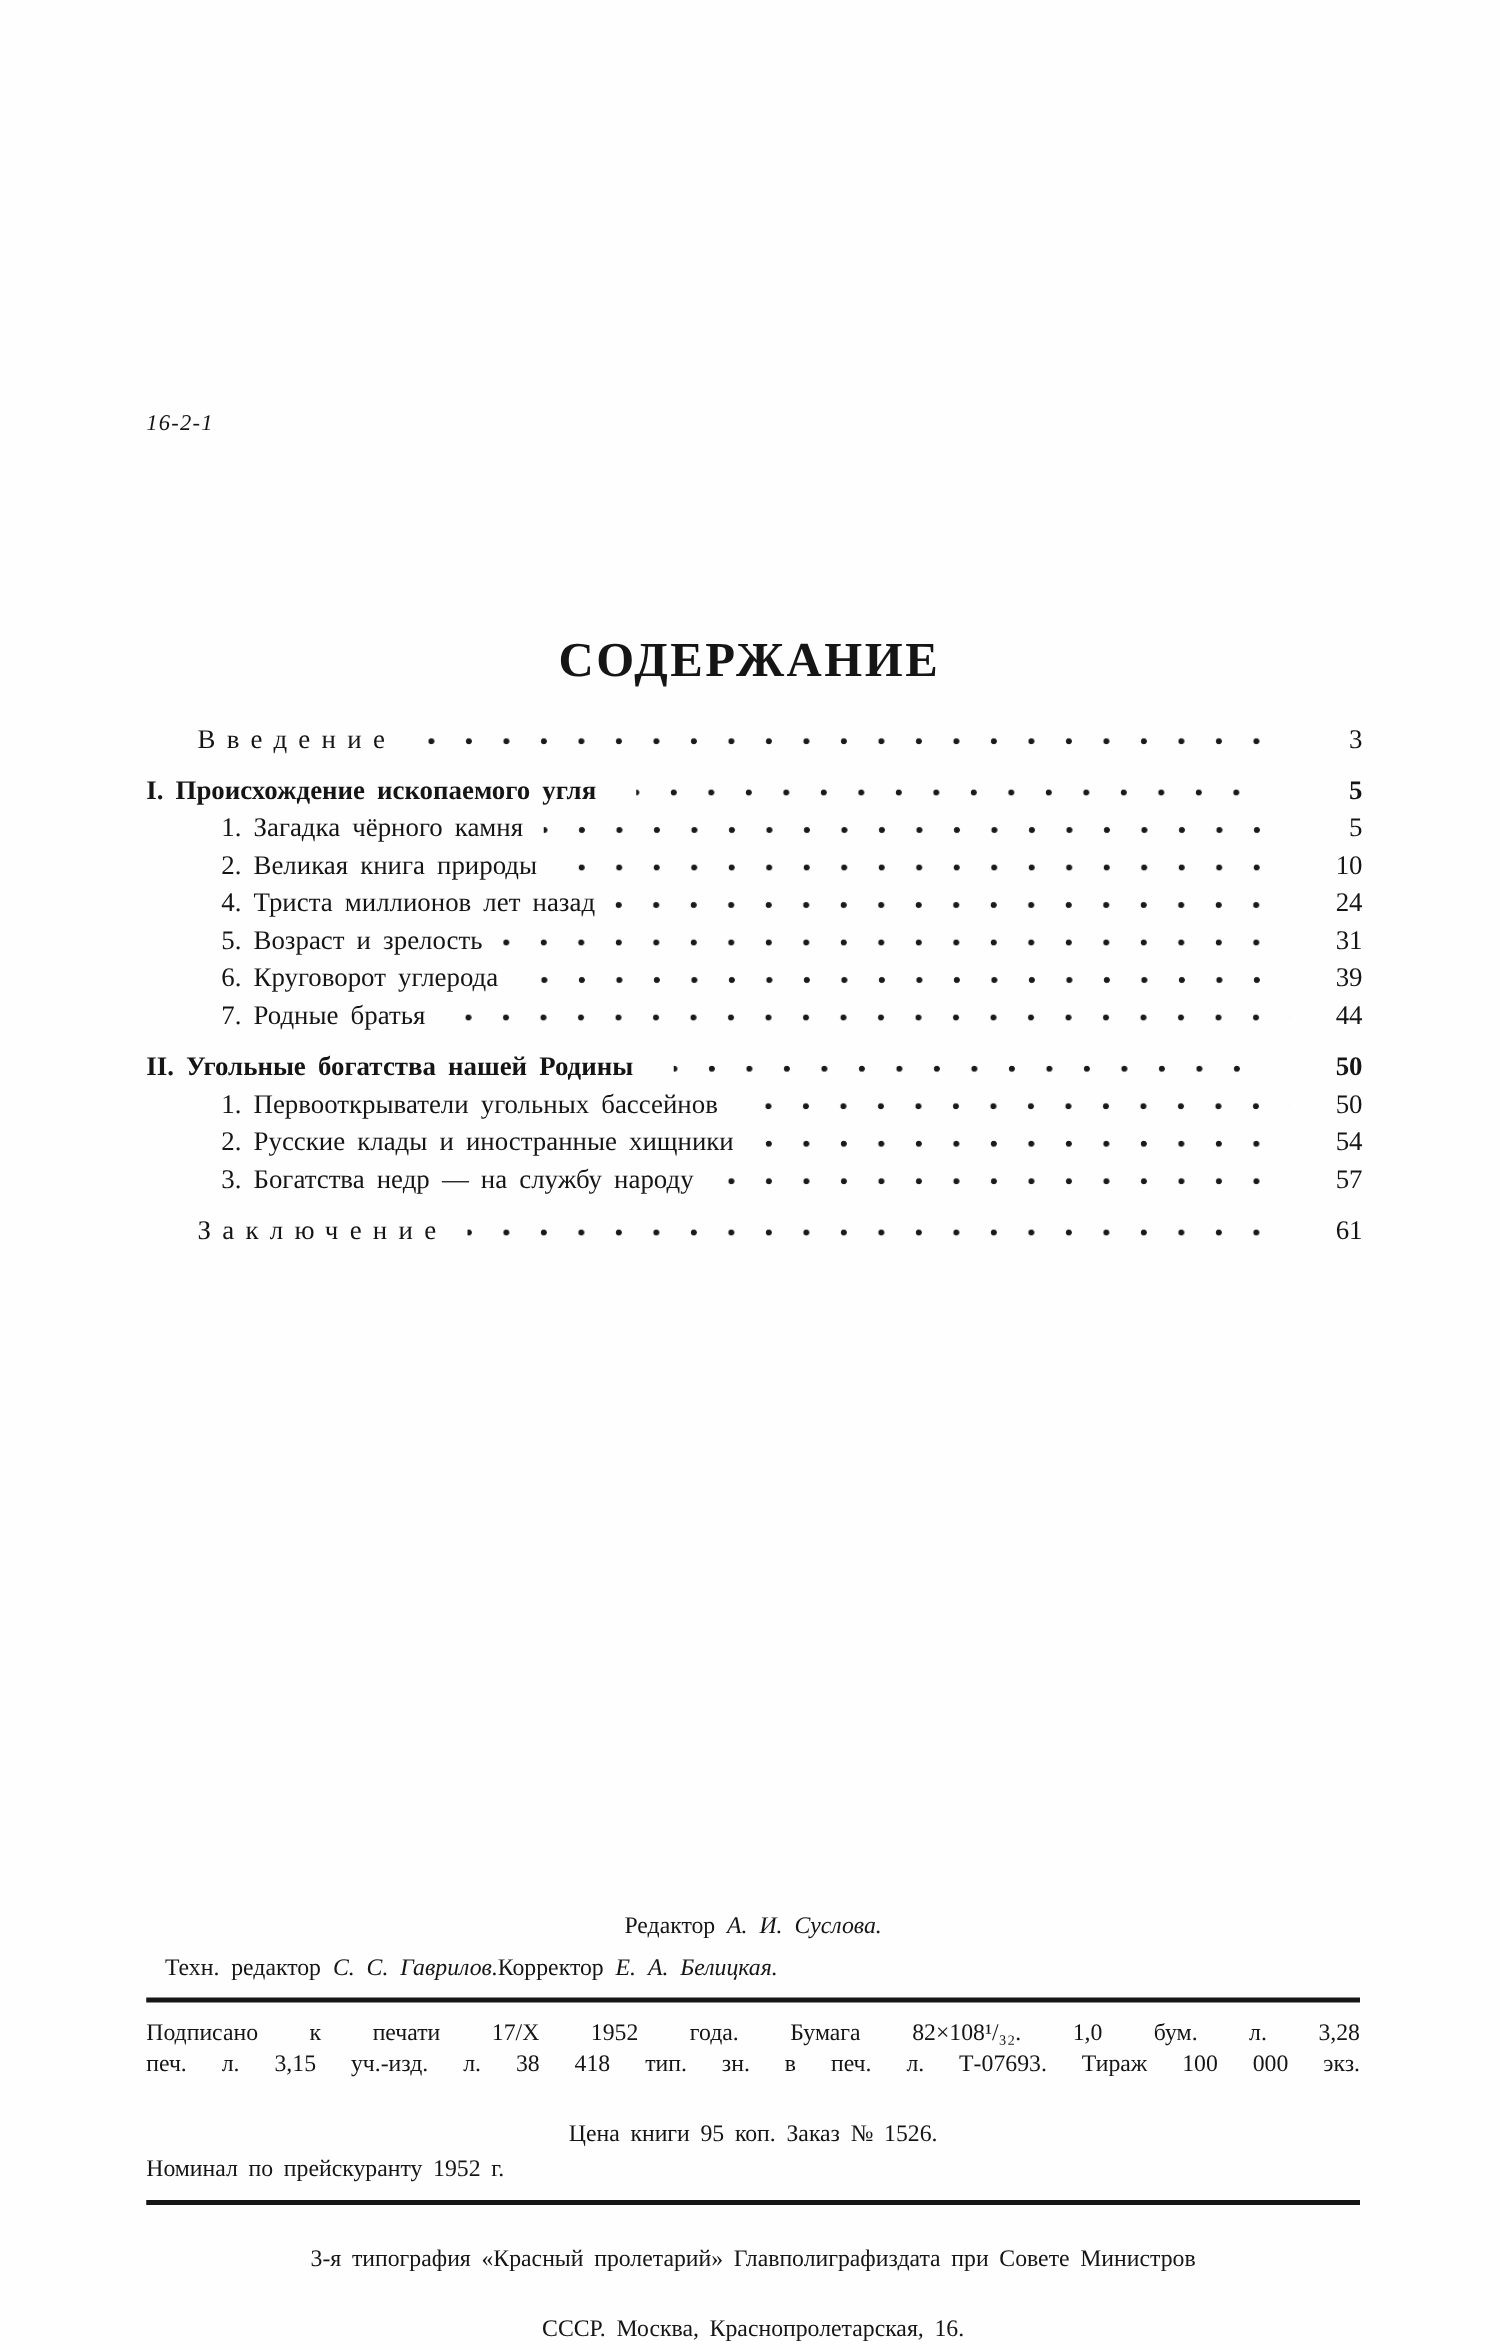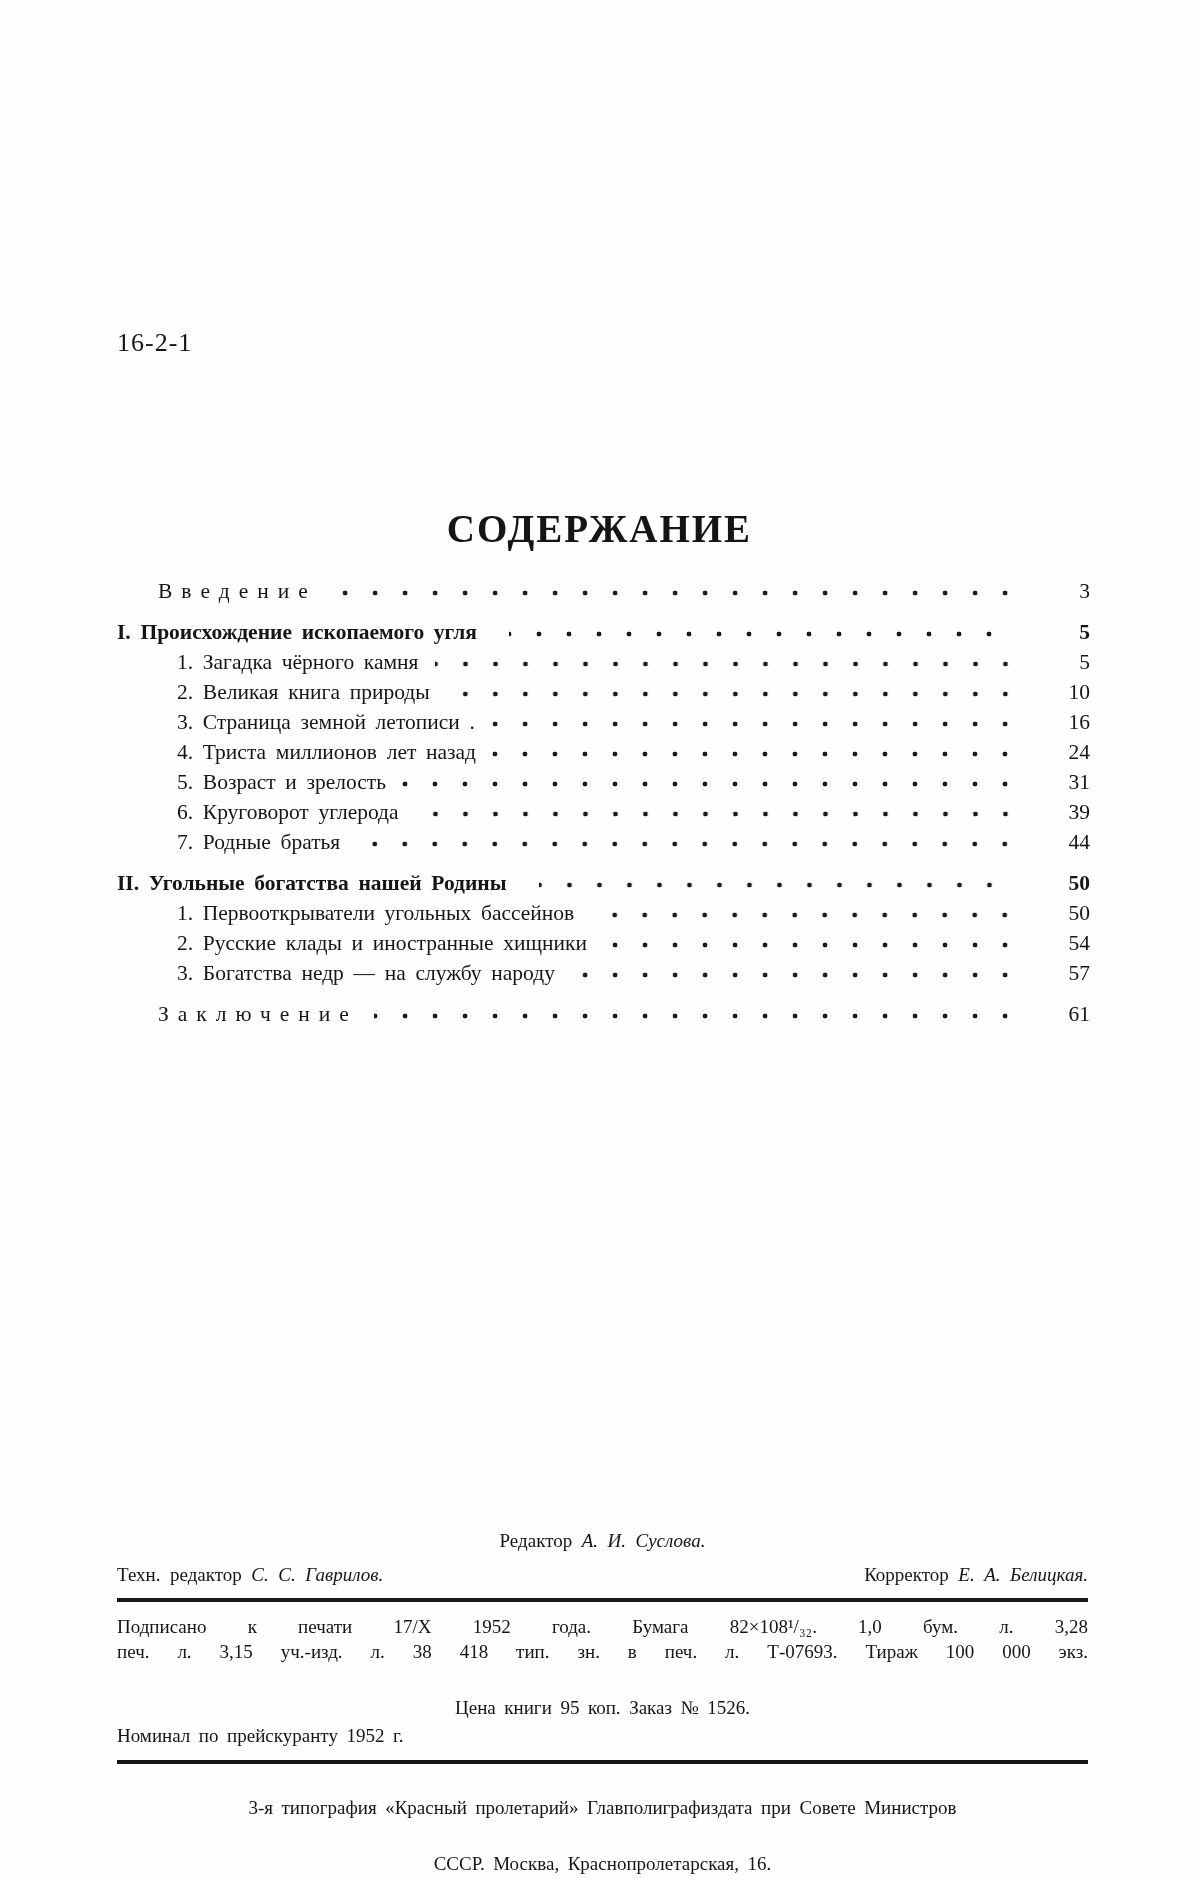--- a/index.html
+++ b/index.html
@@ -11,22 +11,23 @@
     background: #fefefe;
     color: #151515;
     font-family: "Liberation Serif", "DejaVu Serif", serif;
     overflow: hidden;
   }
 
   .code {
     position: absolute;
     left: 117px;
     top: 328px;
-    font-size: 26px;
+    font-size: 18px;
     letter-spacing: 1px;
+    font-style: italic;
   }
 
   .title {
     position: absolute;
     left: 117px;
     right: 118px;
     top: 506px;
     text-align: center;
     font-size: 39px;
     font-weight: bold;
@@ -76,23 +77,23 @@
     position: absolute;
     left: 117px;
     right: 112px;
     top: 1528px;
     font-size: 19px;
     line-height: 25px;
   }
   .ed-line { text-align: center; margin-bottom: 9px; word-spacing: 0.25em; }
   .ed-line2 {
     display: flex;
-    justify-content: space-between;
     margin-bottom: 11px;
     word-spacing: 0.25em;
+    margin-left: 15px;
   }
   .name { font-style: italic; }
   .rule { border-top: 4px solid #161616; margin: 0 0 12px 0; }
   .rule2 { border-top: 4px solid #161616; margin: 12px 0 11px 0; }
   .just { text-align: justify; text-align-last: justify; word-spacing: 0.2em; }
   .cen { text-align: center; word-spacing: 0.2em; margin-top: 31px; }
   .nominal { text-align: left; margin-top: 3px; word-spacing: 0.2em; }
 </style>
 </head>
 <body>
@@ -122,25 +123,20 @@
       <span class="leader"></span>
       <span class="pagenum">5</span>
     </div>
 
     <div class="row sub">
       <span class="label">2. Великая книга природы</span>
       <span class="leader"></span>
       <span class="pagenum">10</span>
     </div>
 
-    <div class="row sub">
-      <span class="label">3. Страница земной летописи .</span>
-      <span class="leader"></span>
-      <span class="pagenum">16</span>
-    </div>
 
     <div class="row sub">
       <span class="label">4. Триста миллионов лет назад</span>
       <span class="leader"></span>
       <span class="pagenum">24</span>
     </div>
 
     <div class="row sub">
       <span class="label">5. Возраст и зрелость</span>
       <span class="leader"></span>

